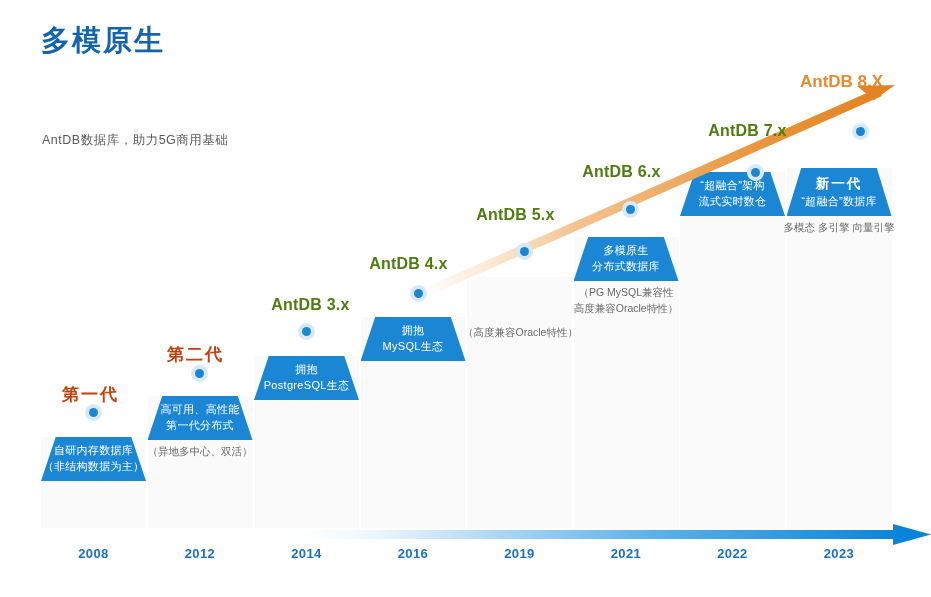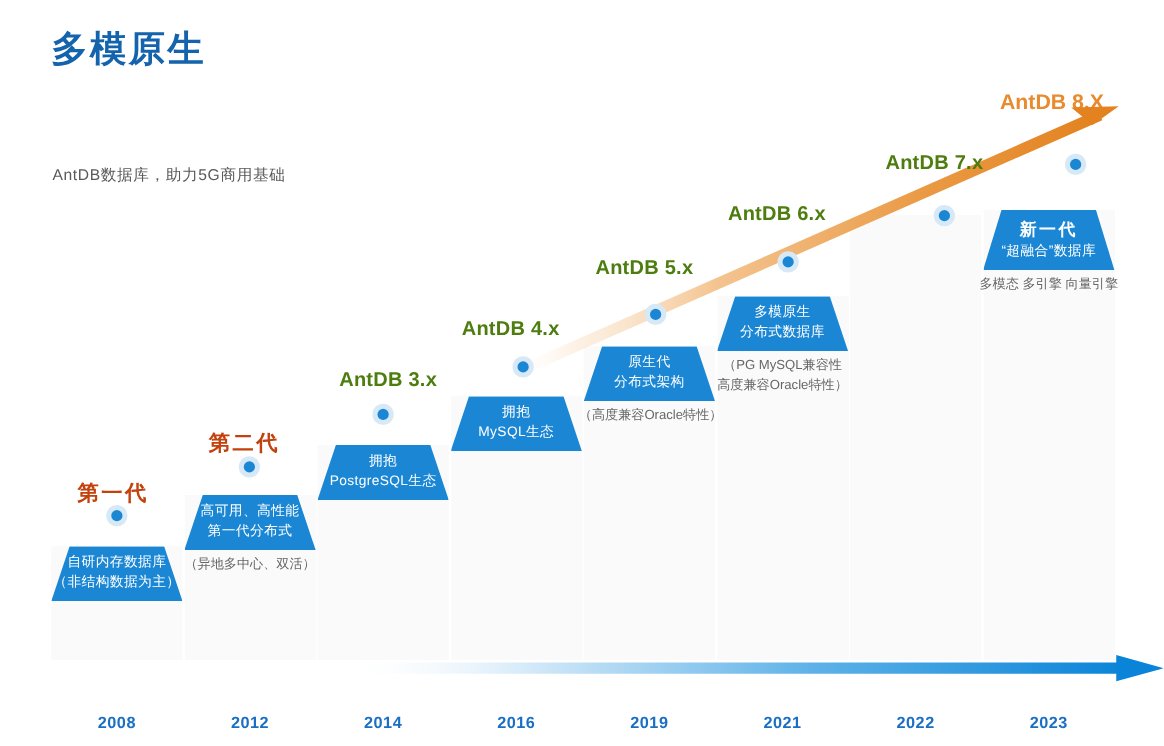--- a/index.html
+++ b/index.html
@@ -90,21 +90,21 @@
   .dot::after{
     content:"";width:9px;height:9px;border-radius:50%;
     background:#1b87d4;
   }
 
   
   .diag{position:absolute;left:0;top:0;width:931px;height:597px;pointer-events:none;}
 
   
   .axis{position:absolute;left:0;top:520px;width:931px;height:36px;}
-  .years{position:absolute;left:0;top:570px;width:931px;height:24px;text-decoration:underline;}
+  .years{position:absolute;left:0;top:546px;width:931px;height:24px;text-decoration:underline;}
   .year{
     position:absolute;width:105px;text-align:center;
     font-size:13px;font-weight:bold;color:#1a6fc4;letter-spacing:.4px;
   }
 </style>
 </head>
 <body>
 
 <div id="stage">
 
@@ -140,41 +140,41 @@
       </div>
       <div class="col" style="left: 360.5px; top: 317px; height: 211px;">
         <div class="col-body" style="top: 0px; height: 211px;"></div>
         <div class="cap" style="top: 0px; height: 44px;">
           <span class="l1">拥抱</span>
           <span class="l2">MySQL生态</span>
         </div>
       </div>
       <div class="col" style="left: 467px; top: 277px; height: 251px;">
         <div class="col-body" style="top: 0px; height: 251px;"></div>
-        <div class="cap" style="top: 0px; height: 44px;">
-          <span class="l1">原生代</span>
-          <span class="l2">分布式架构</span>
-        </div>
         <div class="sub" style="top: 48px;">
           <span class="l1">（高度兼容Oracle特性）</span>
         </div>
       </div>
       <div class="col" style="left: 573.5px; top: 237px; height: 291px;">
         <div class="col-body" style="top: 0px; height: 291px;"></div>
         <div class="cap" style="top: 0px; height: 44px;">
           <span class="l1">多模原生</span>
           <span class="l2">分布式数据库</span>
         </div>
         <div class="sub" style="top: 48px;">
           <span class="l1">（PG  MySQL兼容性</span>
           <span class="l2">高度兼容Oracle特性）</span>
         </div>
       </div>
       <div class="col" style="left: 680px; top: 172px; height: 356px;">
         <div class="col-body" style="top: 0px; height: 356px;"></div>
+        <div class="cap" style="top: 0px; height: 44px;">
+          <span class="l1">“超融合”架构</span>
+          <span class="l2">流式实时数仓</span>
+        </div>
       </div>
       <div class="col" style="left: 786.5px; top: 168px; height: 360px;">
         <div class="col-body" style="top: 0px; height: 360px;"></div>
         <div class="cap" style="top: 0px; height: 48px;">
           <span class="l1 big">新一代</span>
           <span class="l2">“超融合”数据库</span>
         </div>
         <div class="sub" style="top: 52px;">
           <span class="l1">多模态 多引擎 向量引擎</span>
         </div>

